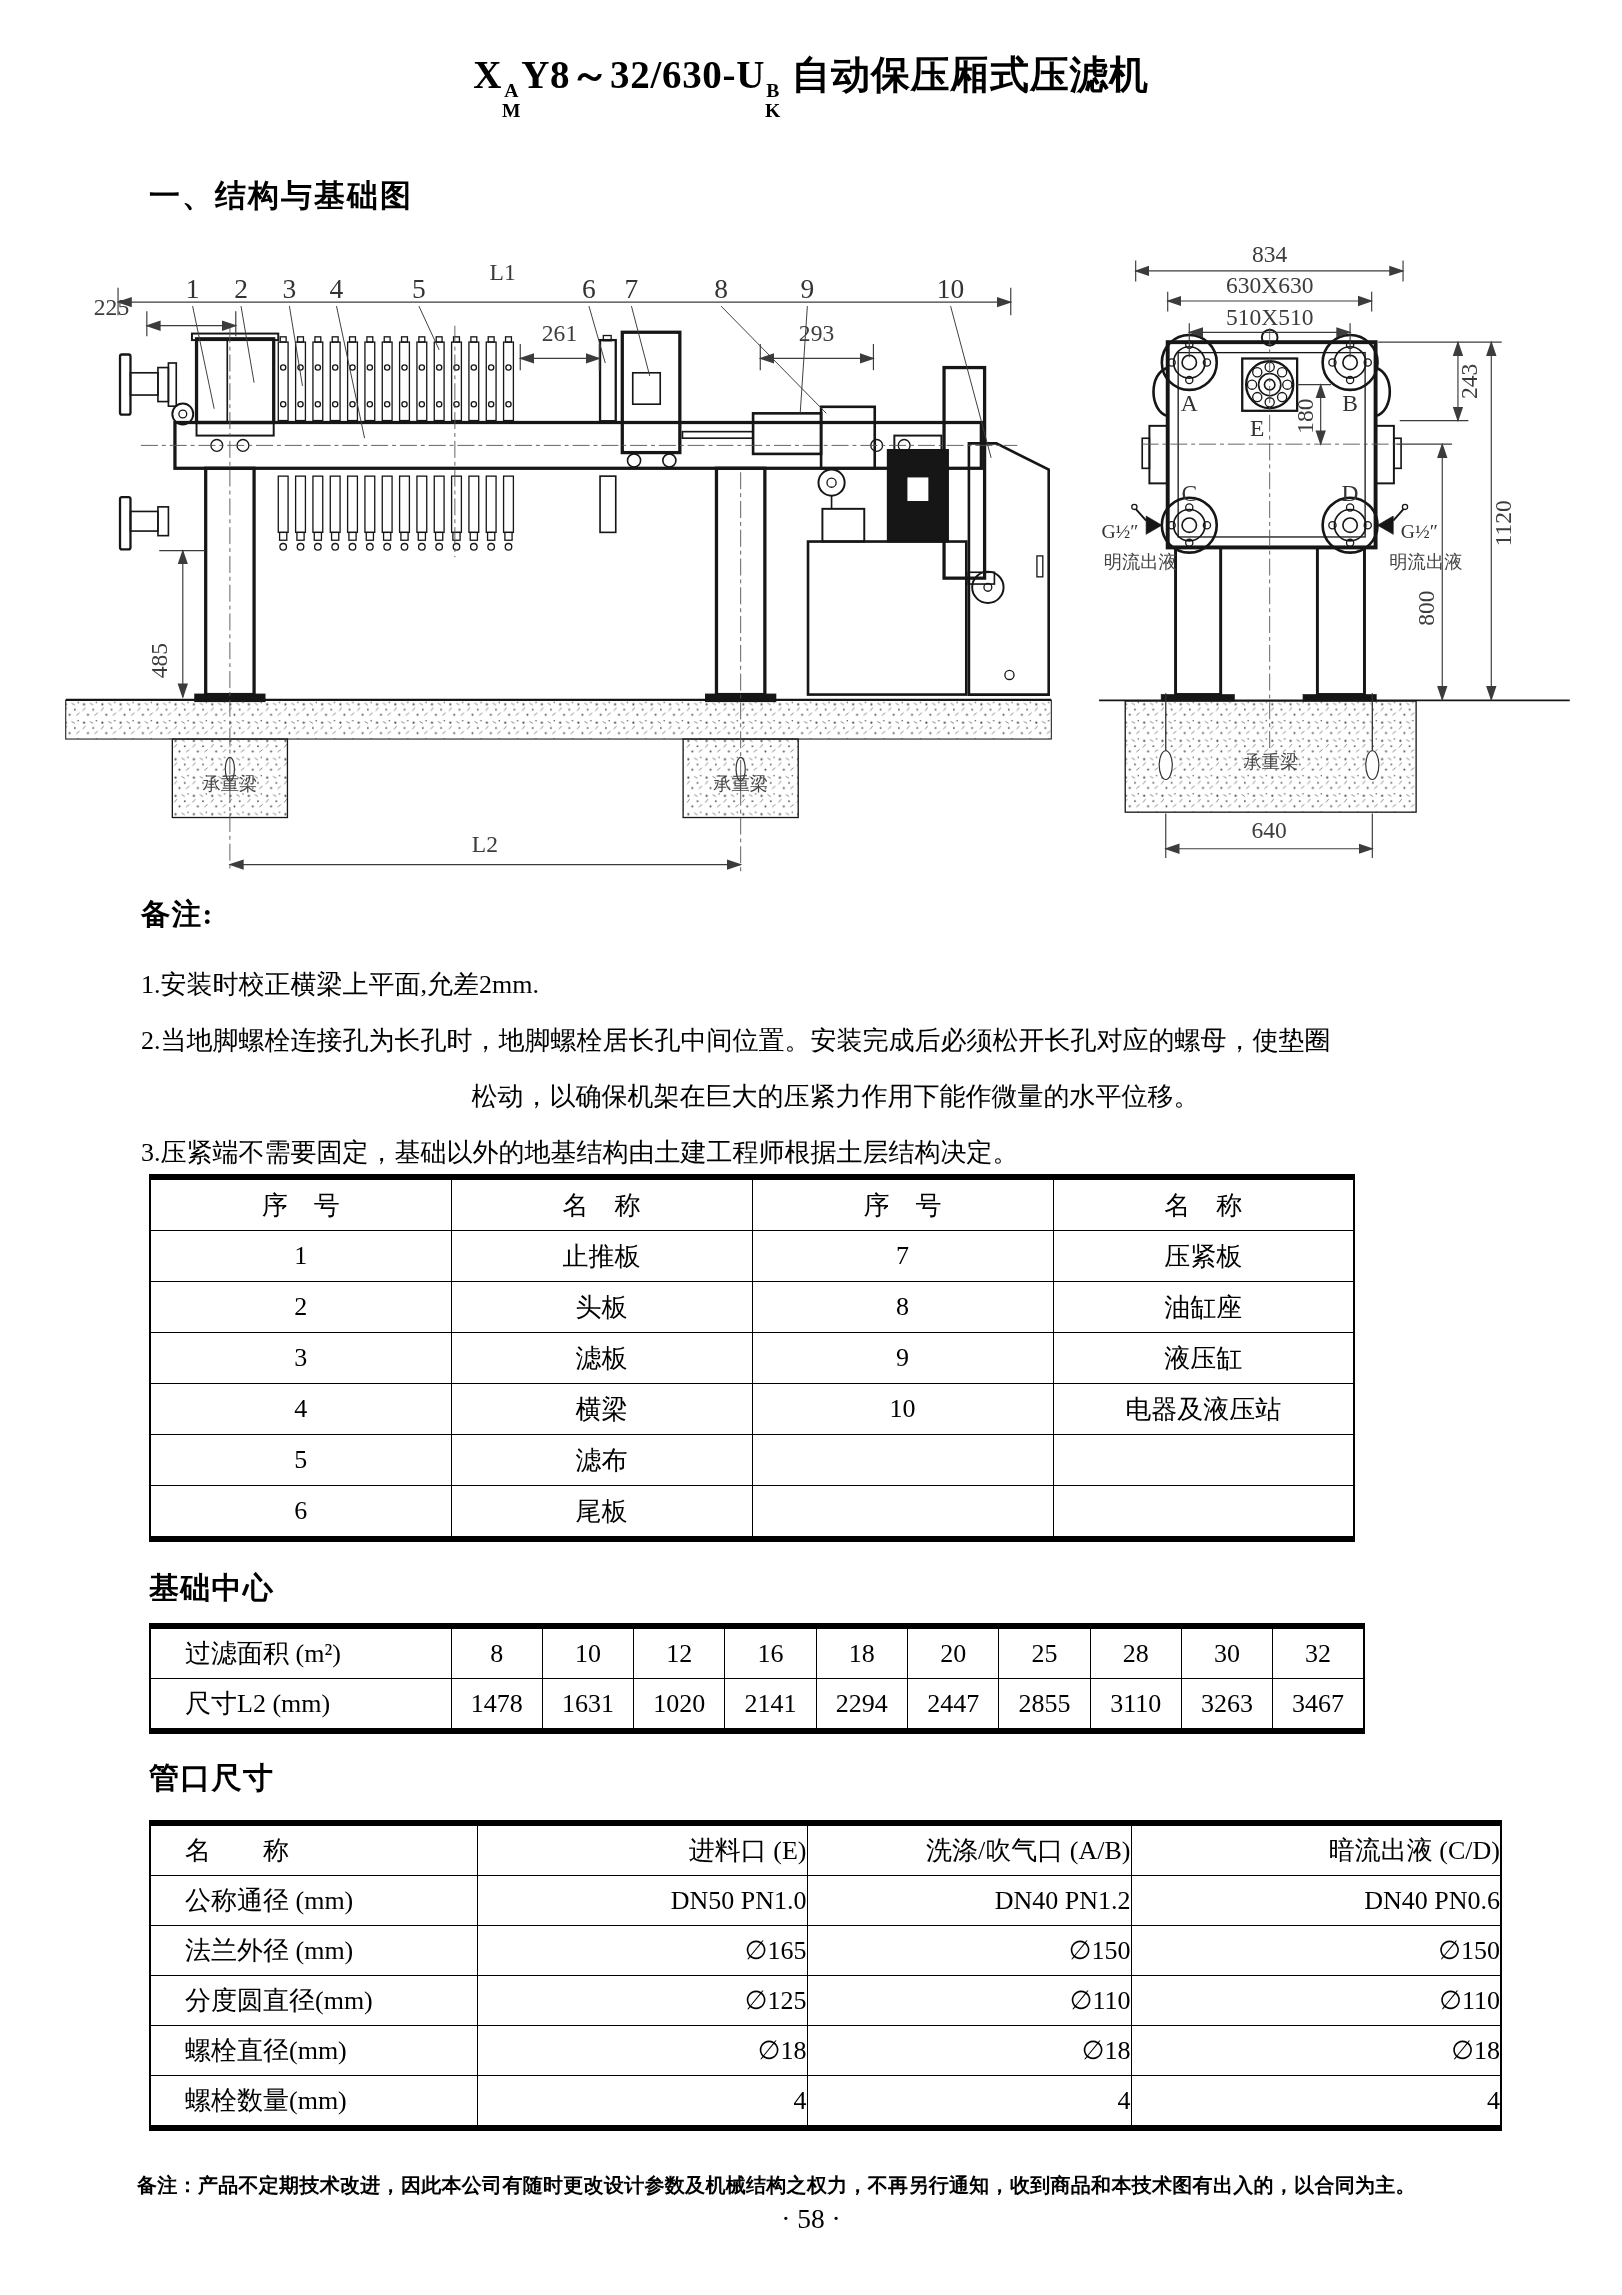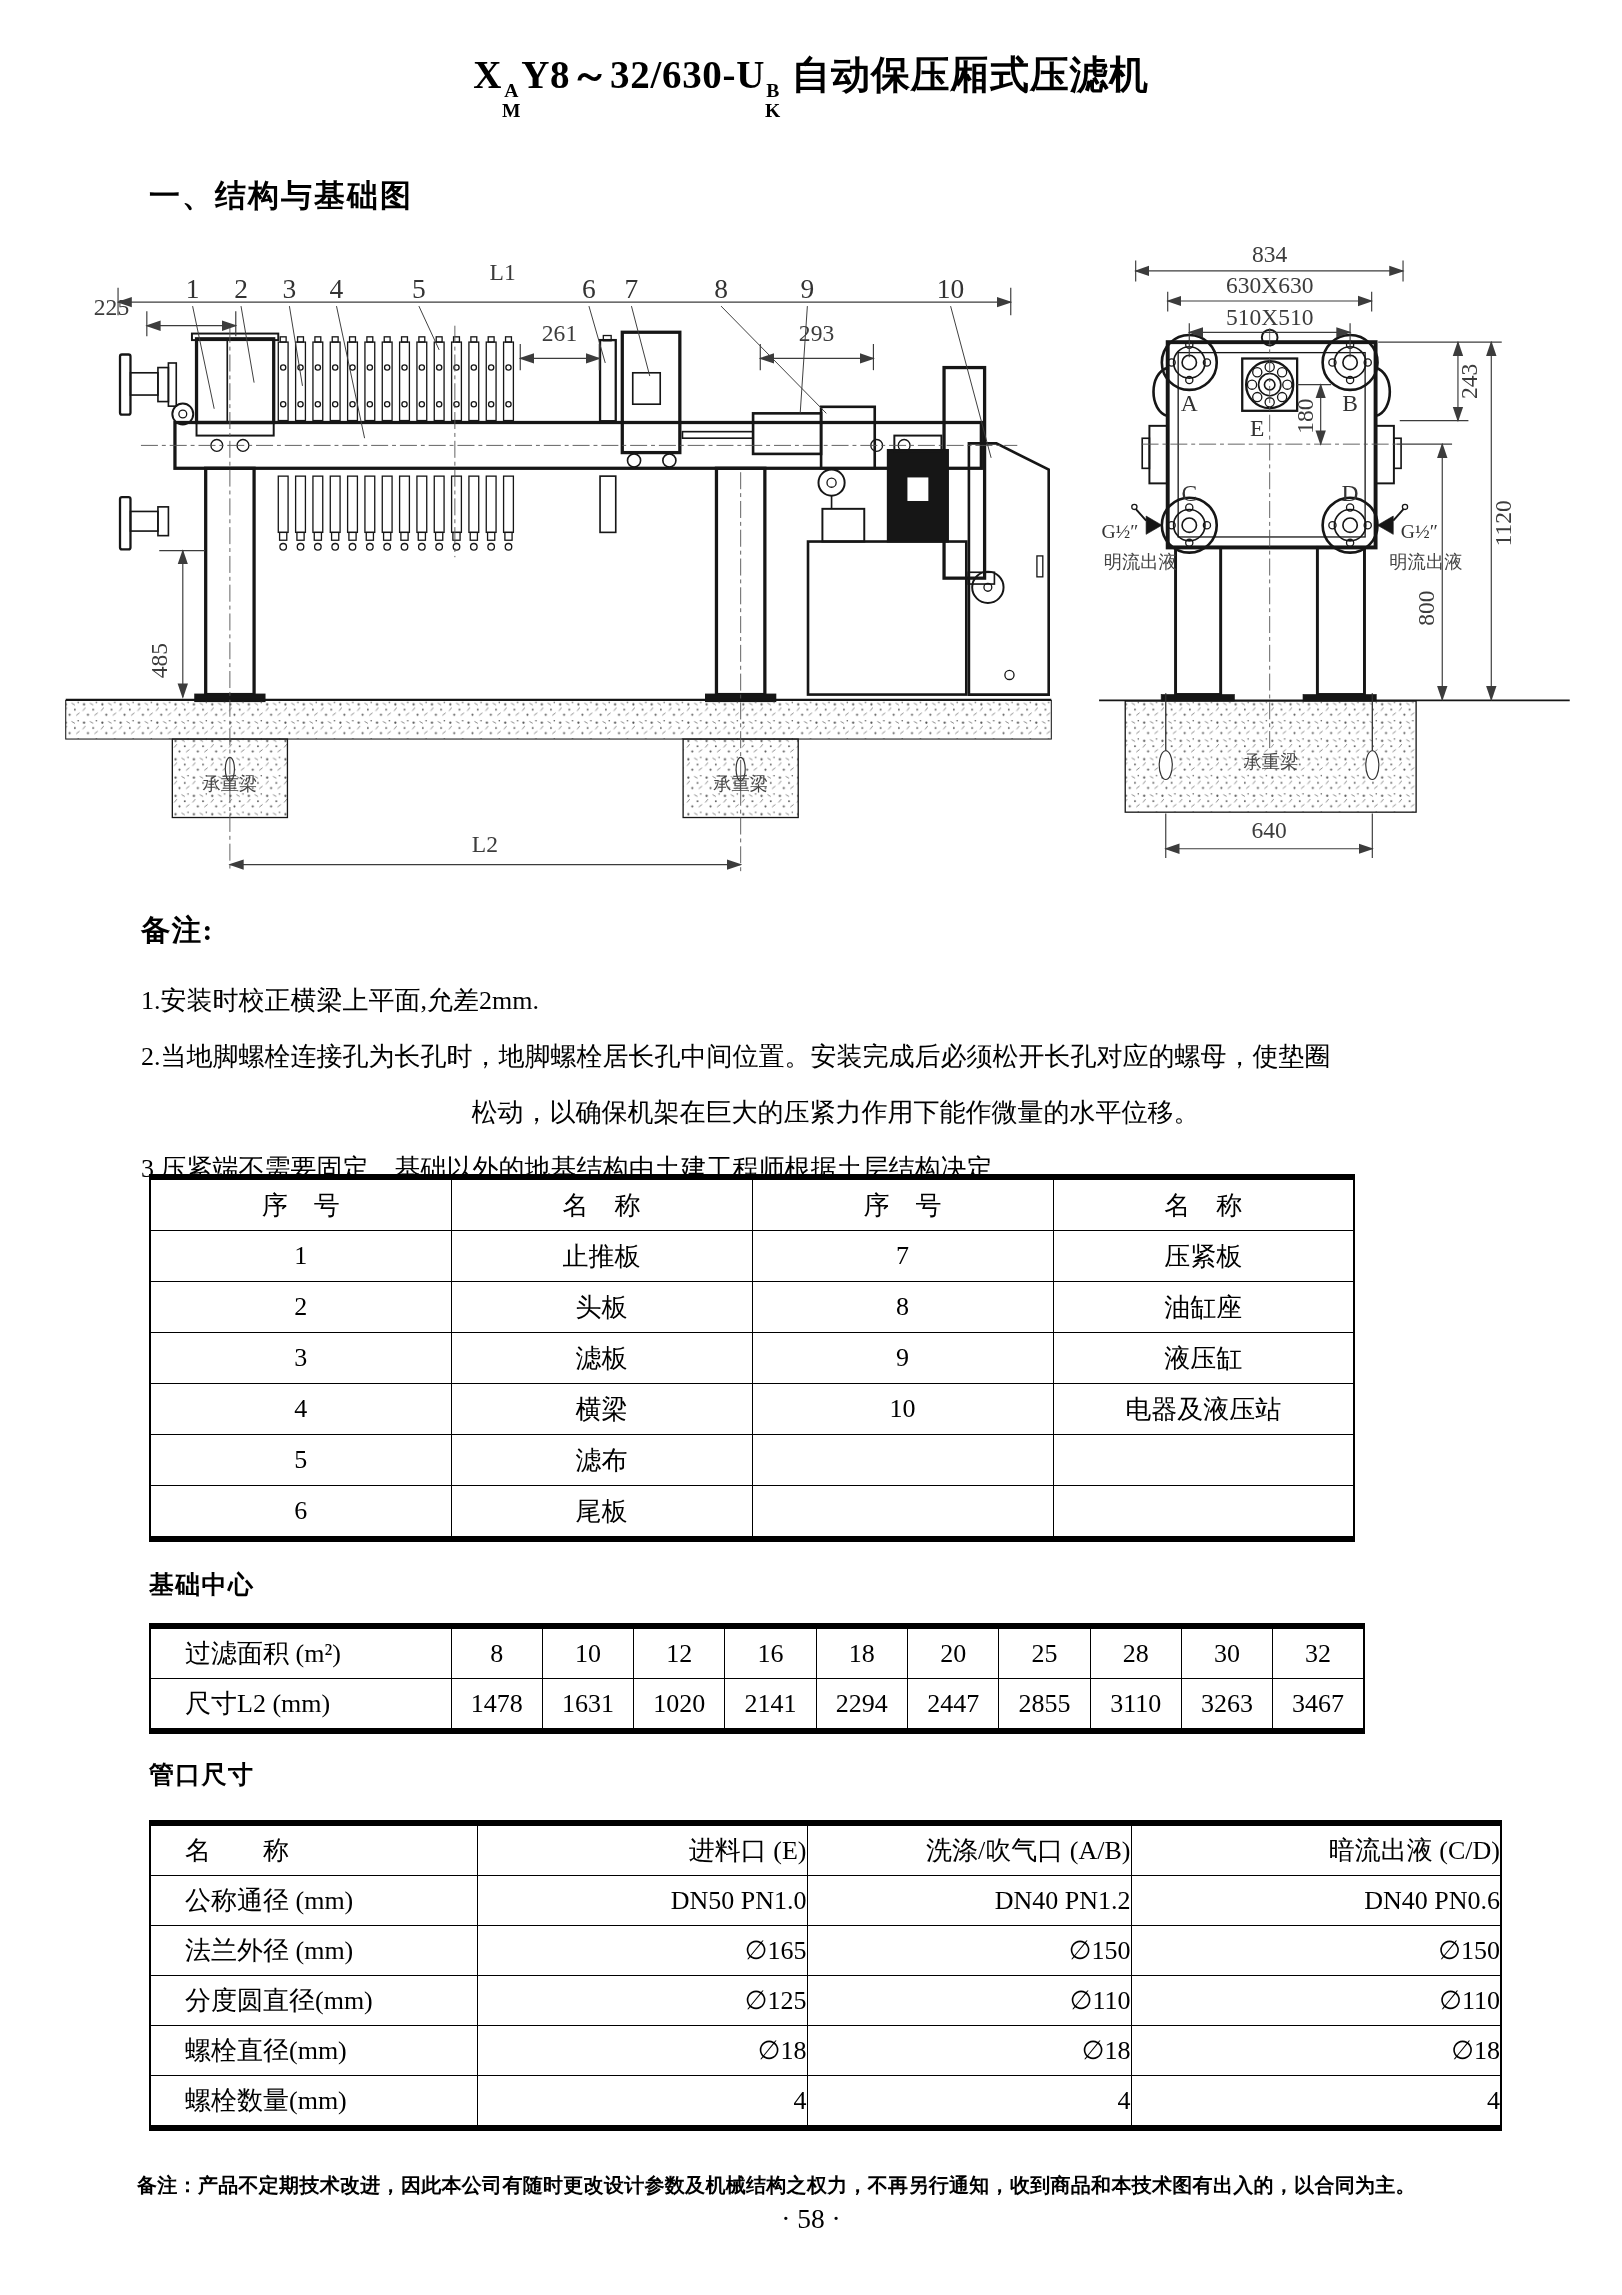--- a/index.html
+++ b/index.html
@@ -4,24 +4,24 @@
 <style>
   html,body{margin:0;padding:0;background:#888;}
   .page{position:relative;width:1622px;height:2295px;background:#fff;overflow:hidden;
         font-family:"Liberation Serif","DejaVu Serif",serif;color:#000;}
   .abs{position:absolute;}
   .title{top:48px;left:0;right:0;text-align:center;font-size:39px;font-weight:bold;letter-spacing:0.7px;}
   .stack{display:inline-flex;flex-direction:column;font-size:19.6px;font-weight:bold;
          line-height:1.02;vertical-align:-9.2px;text-align:center;}
   .sec-head{top:175px;left:149px;font-size:31px;font-weight:bold;letter-spacing:2px;}
   .notes{top:895px;left:141px;width:1348px;}
-  .notes h3{margin:16px 0 22px 0;font-size:29.4px;letter-spacing:1.3px;}
+  .notes h3{margin:0 0 22px 0;font-size:29.4px;letter-spacing:1.3px;}
   .note-line{font-size:26px;line-height:56px;white-space:nowrap;}
   .note-indent{padding-left:41px;text-align:center;}
-  h4.tbl-head{margin:0;font-size:25px;font-weight:bold;letter-spacing:1.3px;}
+  h4.tbl-head{margin:0;font-size:30px;font-weight:bold;letter-spacing:1.3px;}
   table{border-collapse:collapse;table-layout:fixed;background:#fff;}
   .tbl{border-left:2.6px solid #000;border-right:2.6px solid #000;
        border-top:6.5px solid #000;border-bottom:6.5px solid #000;}
   .tbl td,.tbl th{border:1.3px solid #000;font-size:26px;font-weight:normal;
        text-align:center;vertical-align:middle;padding:0;overflow:hidden;white-space:nowrap;}
   .tbl .lft{text-align:left;padding-left:34px;}
   .parts td,.parts th{height:50px;}
   .found td{height:49px;}
   .pipe td,.pipe th{height:49px;text-align:right;}
   .footnote{top:2172px;left:137px;width:1358px;font-size:20px;font-weight:bold;letter-spacing:0.3px;}

